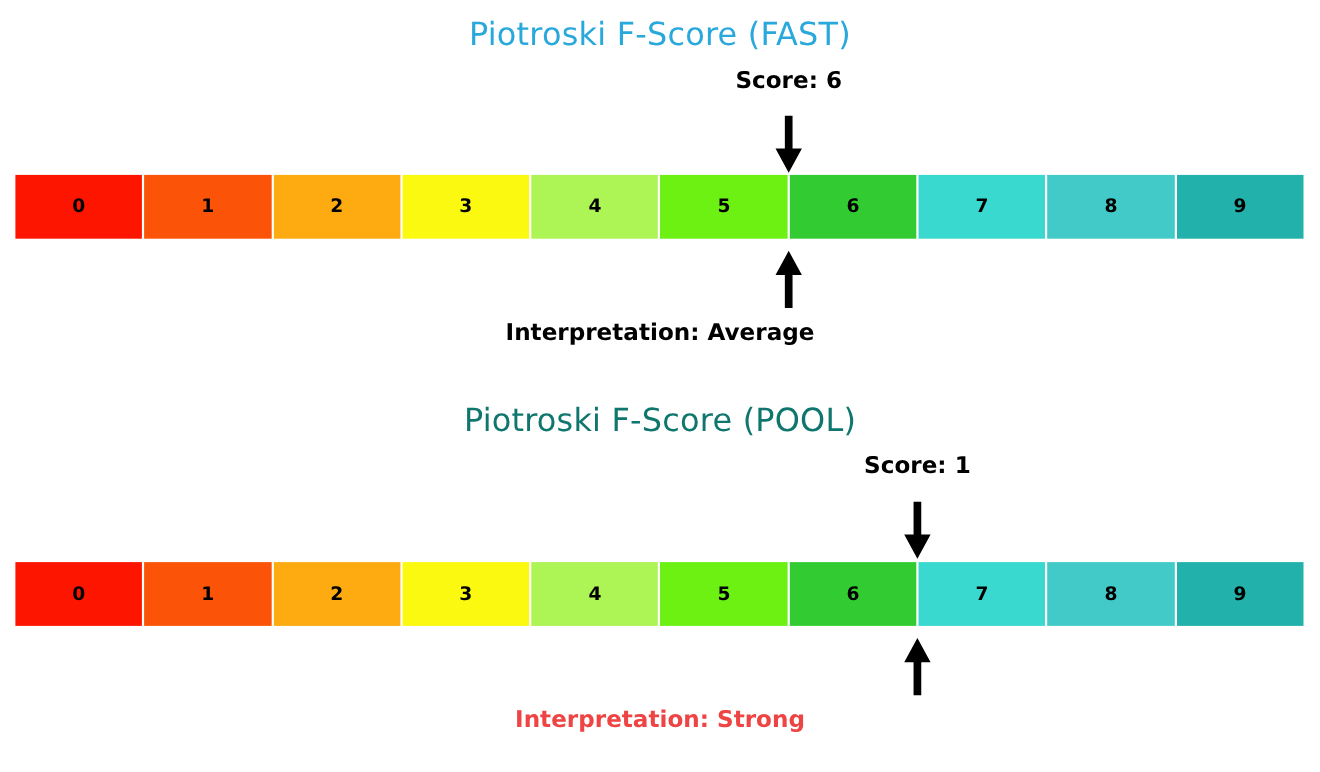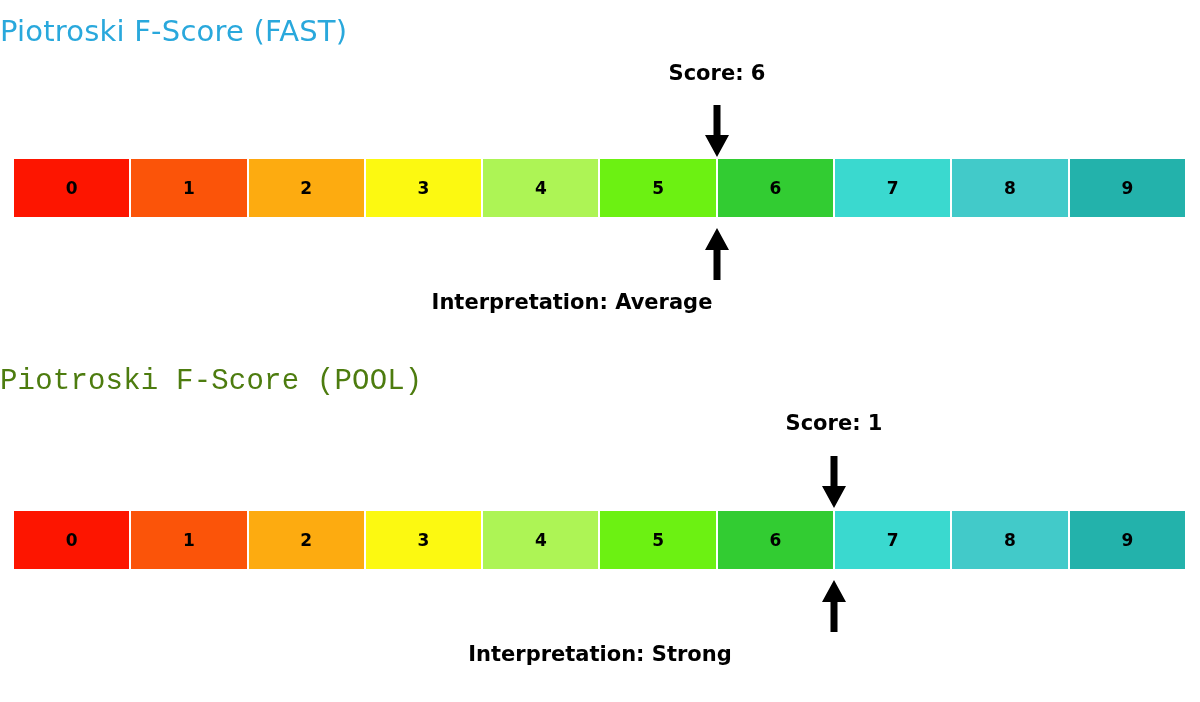--- a/index.html
+++ b/index.html
@@ -18,21 +18,21 @@
   .panel {
     position: absolute;
     left: 0;
     width: 1200px;
   }
 
   .panel-title {
     position: absolute;
     left: 0;
     width: 1200px;
-    text-align: left;
+    text-align: center;
     font-size: 29px;
     font-weight: 400;
     letter-spacing: 0.2px;
     white-space: nowrap;
   }
 
   .scale-bar {
     position: absolute;
     display: flex;
     gap: 2px;
@@ -122,26 +122,26 @@
         <span>9</span>
       </div>
     </div>
 
   <div class="arrow" style="left:717px; top:228px;">
     <svg width="30" height="53" viewBox="0 0 30 53">
       <path d="M15 0 L27 22 H18.5 V52 H11.5 V22 H3 Z" fill="#000000"></path>
     </svg>
   </div>
 
-  <div class="interp-label" style="left:572px; top:290px; color:#000000;">Interpretation: Average</div>
+  <div class="interp-label" style="left:600px; top:290px; color:#000000;">Interpretation: Average</div>
 </div>
 
 <div class="panel">
 
-  <div class="panel-title" style="top:365px; color:#4d7c0f;font-family:Liberation Mono, monospace;">Piotroski F-Score (POOL)</div>
+  <div class="panel-title" style="top:365px; color:#0f766e;">Piotroski F-Score (POOL)</div>
 
   <div class="score-label" style="left:834px; top:411px;">Score: 1</div>
 
   <div class="arrow" style="left:834px; top:456px;">
     <svg width="30" height="53" viewBox="0 0 30 53">
       <path d="M11.5 0 H18.5 V30 H27 L15 52 L3 30 H11.5 Z" fill="#000000"></path>
     </svg>
   </div>
 
   <div class="scale-bar" id="bar-pool" style="left:14px; top:511px; width:1171px; height:58px;">
@@ -176,14 +176,14 @@
         <span>9</span>
       </div>
     </div>
 
   <div class="arrow" style="left:834px; top:580px;">
     <svg width="30" height="53" viewBox="0 0 30 53">
       <path d="M15 0 L27 22 H18.5 V52 H11.5 V22 H3 Z" fill="#000000"></path>
     </svg>
   </div>
 
-  <div class="interp-label" style="left:600px; top:642px; color:#000000;">Interpretation: Strong</div>
+  <div class="interp-label" style="left:600px; top:642px; color:#ef4444;">Interpretation: Strong</div>
 </div>
 
 </body></html>

